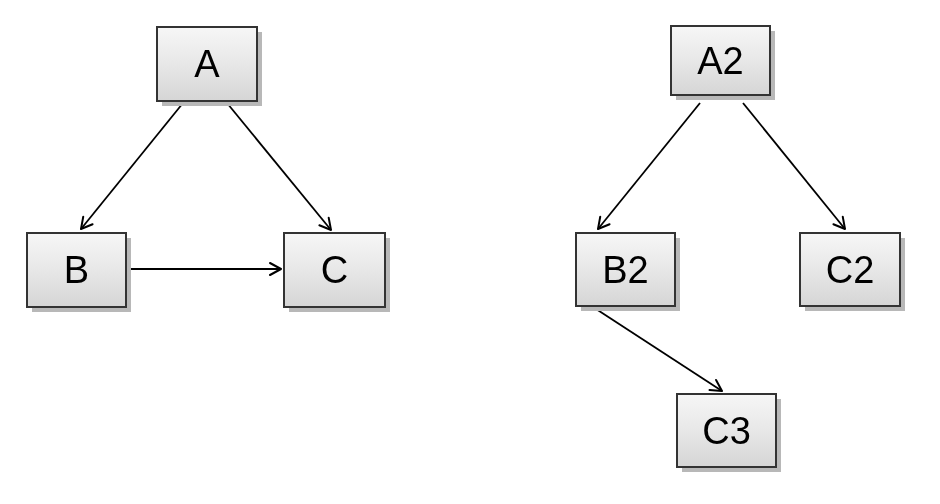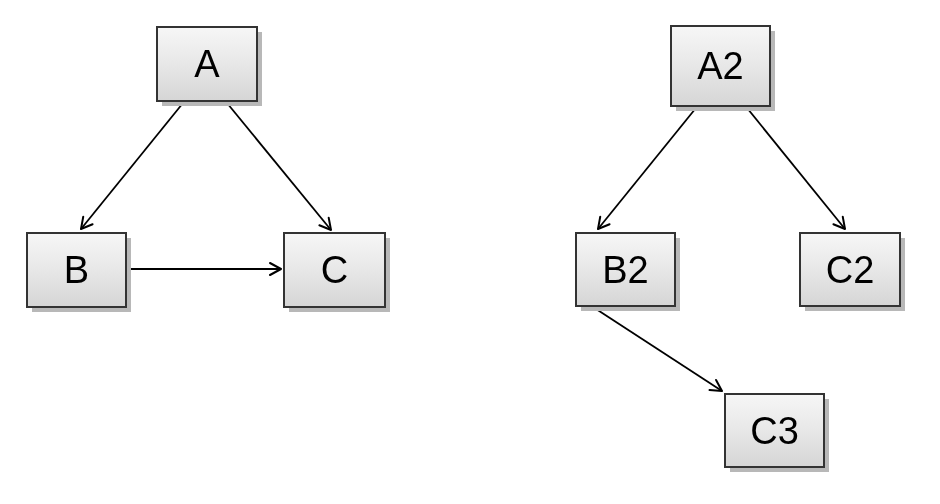--- a/index.html
+++ b/index.html
@@ -62,26 +62,26 @@
   <div id="nodes-layer">
       <div class="node" style="left: 156px; top: 26px; width: 102px; height: 76px;">
         <span class="node-label">A</span>
       </div>
       <div class="node" style="left: 26px; top: 232px; width: 101px; height: 76px;">
         <span class="node-label">B</span>
       </div>
       <div class="node" style="left: 283px; top: 232px; width: 103px; height: 76px;">
         <span class="node-label">C</span>
       </div>
-      <div class="node" style="left: 670px; top: 25px; width: 101px; height: 82px;">
+      <div class="node" style="left: 670px; top: 25px; width: 101px; height: 71px;">
         <span class="node-label">A2</span>
       </div>
       <div class="node" style="left: 542px; top: 232px; width: 101px; height: 75px; margin-left: 33px;">
         <span class="node-label">B2</span>
       </div>
       <div class="node" style="left: 799px; top: 232px; width: 102px; height: 75px;">
         <span class="node-label">C2</span>
       </div>
-      <div class="node" style="left: 676px; top: 393px; width: 101px; height: 75px; margin-left: 48px;">
+      <div class="node" style="left: 676px; top: 393px; width: 101px; height: 75px;">
         <span class="node-label">C3</span>
       </div>
     </div>
 </div>
 
 </body></html>

